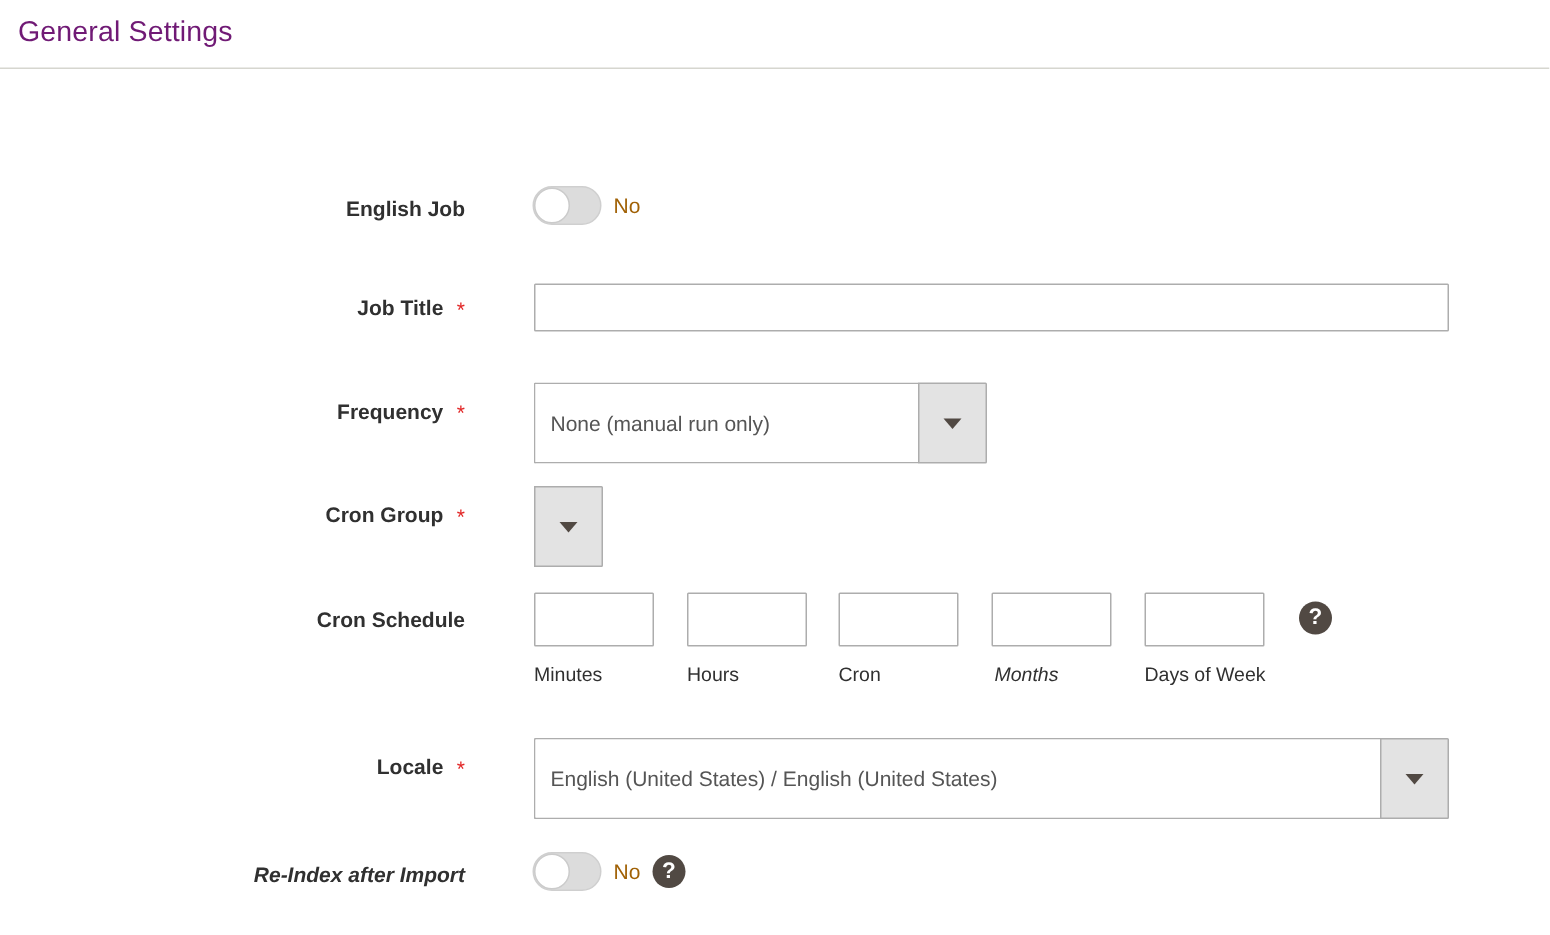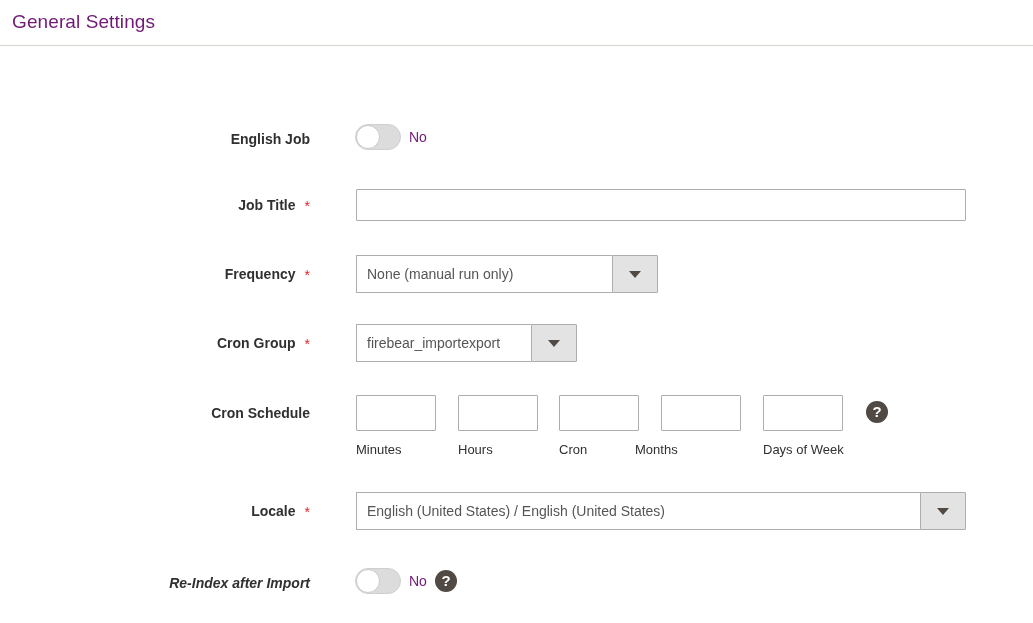--- a/index.html
+++ b/index.html
@@ -81,21 +81,21 @@
     top: 0px;
     width: 24px;
     height: 24px;
     border-radius: 50%;
     background: #ffffff;
     border: 1px solid #cbcbcb;
   }
   .toggle-text {
     position: absolute;
     font-size: 14px;
-    color: #701a75;
+    color: #a16207;
     line-height: 26px;
     white-space: nowrap;
   }
 
   
   .text-input {
     position: absolute;
     height: 32px;
     border: 1px solid #adadad;
     background: #ffffff;
@@ -103,21 +103,21 @@
     font-size: 14px;
     color: #303030;
     padding: 0 9px;
     outline: none;
     border-radius: 1px;
   }
 
   
   .select-wrap {
     position: absolute;
-    height: 38px;
+    height: 54px;
     display: flex;
     align-items: stretch;
     cursor: pointer;
   }
   .select-value {
     flex: 1 1 auto;
     border: 1px solid #adadad;
     border-right: none;
     background: #ffffff;
     font-size: 14px;
@@ -220,42 +220,41 @@
       <span class="caret"></span>
     </div>
   </div>
 </div>
 
 <div class="field-row" style="top:334px;">
   <div class="label-box" style="top:0px;">
     <span>Cron Group</span><span class="req-star">*</span>
   </div>
   <div class="select-wrap" style="left:356px; top:-10px; width:221px;">
-    <div class="select-value">firebear_importexport</div>
     <div class="select-arrow-btn">
       <span class="caret"></span>
     </div>
   </div>
 </div>
 
 <div class="field-row" style="top:404px;">
   <div class="label-box" style="top:0px;">
     <span>Cron Schedule</span>
   </div>
 
   <input class="cron-box" type="text" style="left: 356px; top: -9px;" value="">
   <input class="cron-box" type="text" style="left: 458px; top: -9px;" value="">
   <input class="cron-box" type="text" style="left: 559px; top: -9px;" value="">
   <input class="cron-box" type="text" style="left: 661px; top: -9px;" value="">
   <input class="cron-box" type="text" style="left: 763px; top: -9px;" value="">
 
   <div class="cron-sub" style="left:356px; top:38px;">Minutes</div>
   <div class="cron-sub" style="left:458px; top:38px;">Hours</div>
   <div class="cron-sub" style="left:559px; top:38px;">Cron</div>
-  <div class="cron-sub" style="left:635px; top:38px;">Months</div>
+  <div class="cron-sub" style="left:663px; top:38px;font-style:italic;">Months</div>
   <div class="cron-sub" style="left:763px; top:38px;">Days of Week</div>
 
   <div class="help-icon" style="left:866px; top:-3px;">?</div>
 </div>
 
 <div class="field-row" style="top:502px;">
   <div class="label-box" style="top:0px;">
     <span>Locale</span><span class="req-star">*</span>
   </div>
   <div class="select-wrap" style="left:356px; top:-10px; width:610px;">

